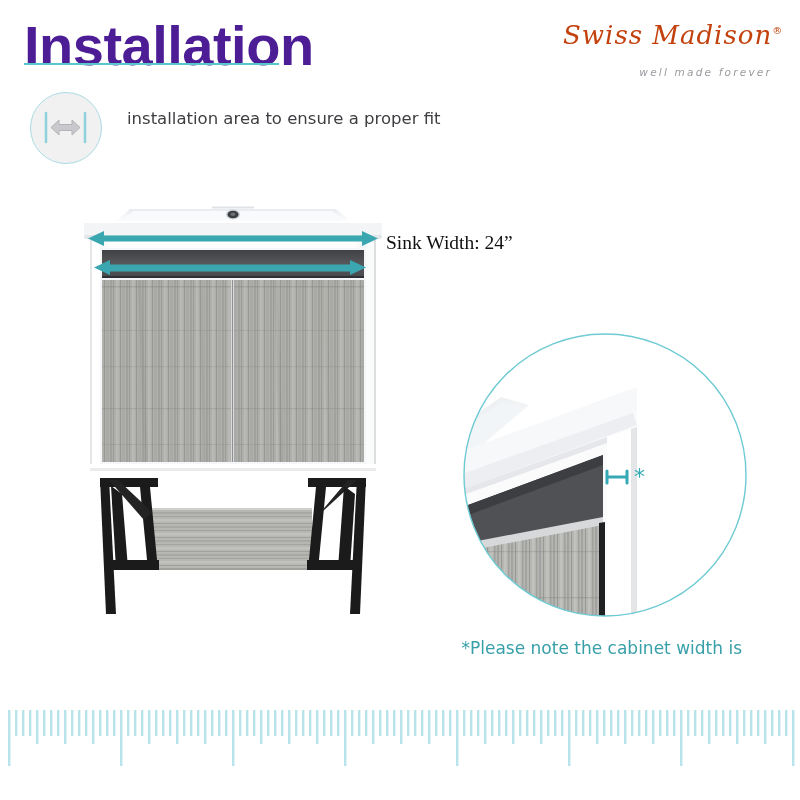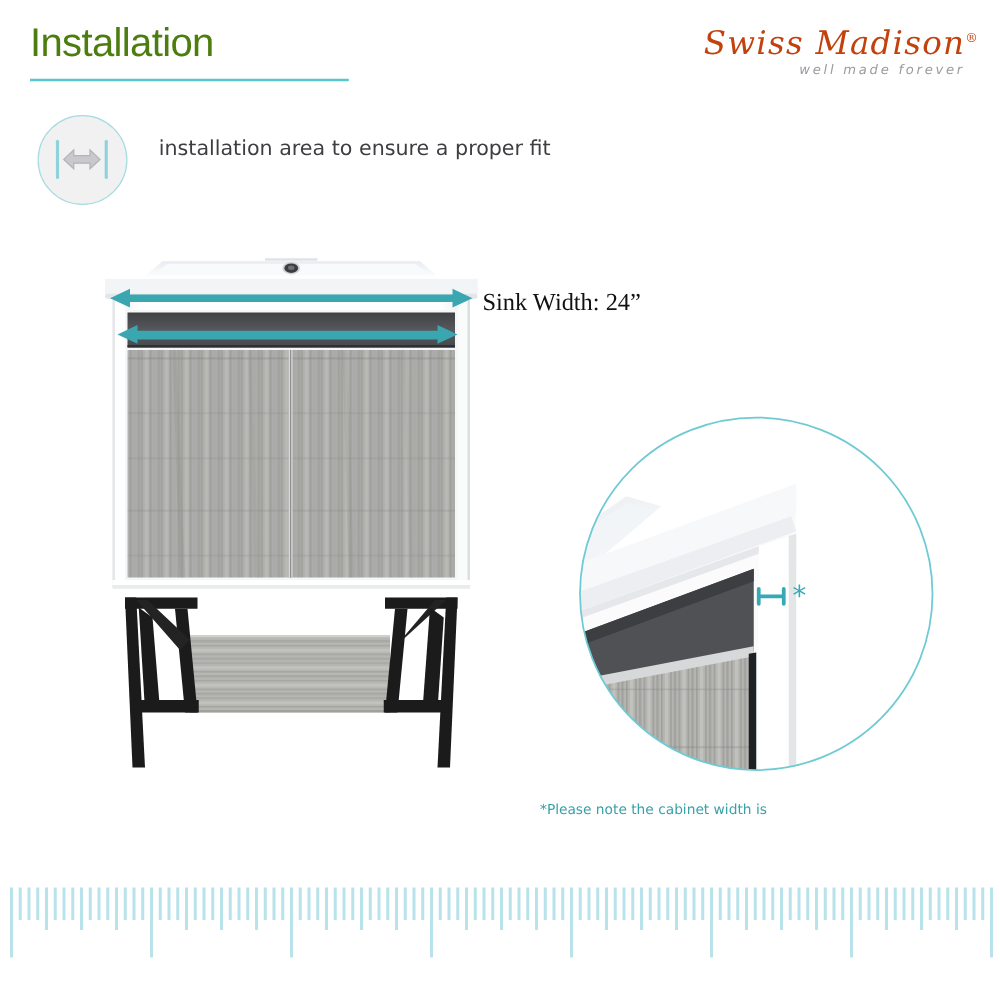--- a/index.html
+++ b/index.html
@@ -7,41 +7,41 @@
     width: 800px; height: 800px;
     background: #ffffff;
     font-family: "Liberation Sans", sans-serif;
     overflow: hidden;
   }
   .page { position: relative; width: 800px; height: 800px; background:#fff; }
 
   
   .title {
     position: absolute; left: 24px; top: 18px;
-    font-size: 32px; font-weight: normal; letter-spacing: -0.5px;
-    color: #4d7c0f; line-height: 1;
+    font-size: 56px; font-weight: bold; letter-spacing: -0.5px;
+    color: #4c1d95; line-height: 1;
   }
   .title-rule {
     position: absolute; left: 24px; top: 63px;
     width: 255px; height: 2px; background: #57c7ce;
   }
   .logo {
     position: absolute; right: 22px; top: 22px;
     width: 215px; text-align: right; color: #85858b;
   }
   .logo-main {
     font-family: "DejaVu Serif", serif;
     font-style: italic; font-size: 26px; letter-spacing: 1px;
     line-height: 1; white-space: nowrap; color: #c2410c;
   }
   .logo-reg { font-size: 10px; vertical-align: super; letter-spacing:0; }
   .logo-tag {
     font-family: "DejaVu Sans", sans-serif;
     font-style: italic; font-size: 10.5px; letter-spacing: 2.2px;
-    color: #9a9aa0; margin-top: 2px; margin-right: 6px;
+    color: #9a9aa0; margin-top: 18px; margin-right: 6px;
   }
 
   
   .note-icon {
     position: absolute; left: 30px; top: 92px;
     width: 72px; height: 72px; border-radius: 50%;
     background: #f1f1f1; border: 1.5px solid #a9dbe2;
   }
   .note-icon svg { position: absolute; left: 0; top: 0; }
   .note-text {
@@ -61,21 +61,21 @@
     font-family: Liberation Serif, serif; white-space: nowrap;
   }
 
   
   .detail { position: absolute; left: 455px; top: 325px; width: 300px; height: 300px; }
   .detail svg { display:block; }
 
   
   .footnote {
     position: absolute; left: 432px; top: 636px; width: 310px;
-    text-align: left; font-size: 11px; line-height: 24px;
+    text-align: right; font-size: 17px; line-height: 24px;
     color: #38a0a8; font-family: "DejaVu Sans", sans-serif;
   }
 
   
   .ruler { position: absolute; left: 0; top: 700px; width: 800px; height: 100px; }
 </style>
 </head>
 <body>
 
 <div class="page">

